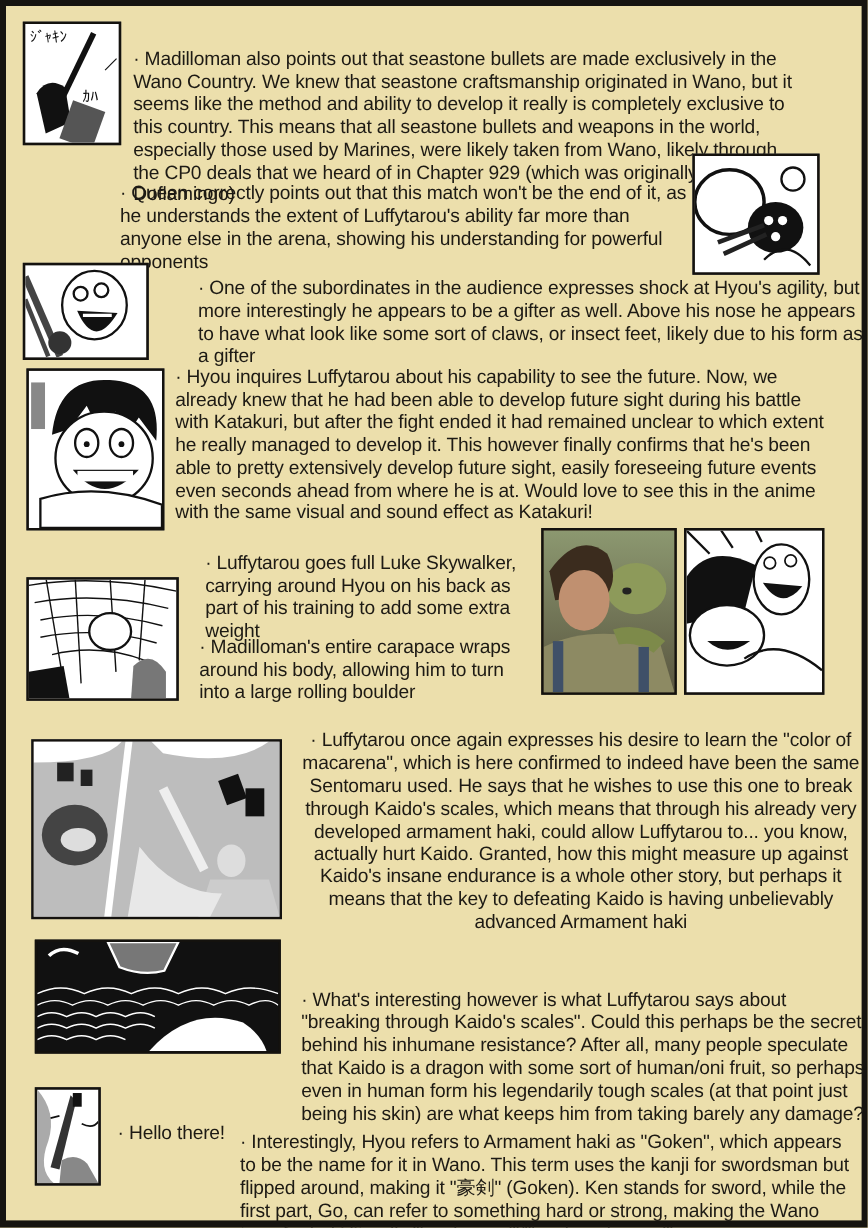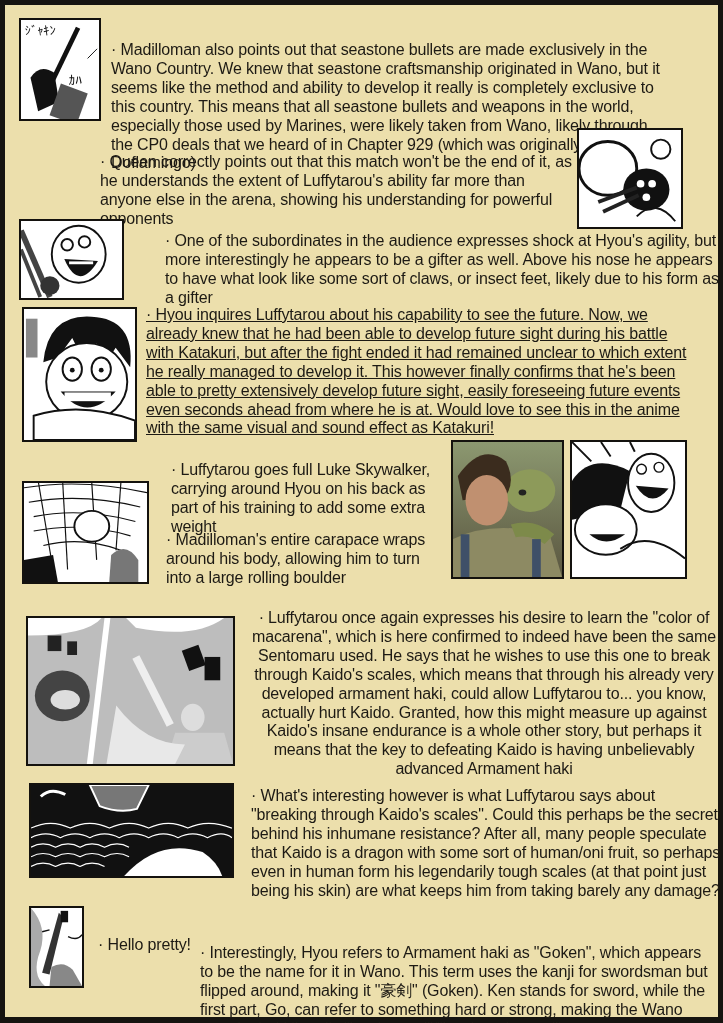--- a/index.html
+++ b/index.html
@@ -103,21 +103,21 @@
       <ellipse cx="50" cy="62" rx="10" ry="12" fill="#fff" stroke="#111" stroke-width="2"></ellipse>
       <ellipse cx="80" cy="62" rx="10" ry="12" fill="#fff" stroke="#111" stroke-width="2"></ellipse>
       <circle cx="50" cy="63" r="2.5" fill="#111"></circle>
         <circle cx="80" cy="63" r="2.5" fill="#111"></circle>
       <path d="M38 85 Q65 118 95 85 Z" fill="#111"></path>
       <rect x="42" y="86" width="48" height="9" fill="#fff"></rect>
       <path d="M10 110 Q60 95 115 115 L115 135 L10 135 Z" fill="#fff" stroke="#111" stroke-width="2"></path>
       <rect x="2" y="10" width="12" height="40" fill="#888"></rect>
     </svg>
   </div>
-  <div class="txt" data-name="section-future-sight-text" style="left:141px; top:301px; width:548px;text-decoration:underline;">
+  <div class="txt" data-name="section-future-sight-text" style="left:141px; top:301px; width:548px;">
     <p>· Hyou inquires Luffytarou about his capability to see the future. Now, we already knew that he had been able to develop future sight during his battle with Katakuri, but after the fight ended it had remained unclear to which extent he really managed to develop it. This however finally confirms that he's been able to pretty extensively develop future sight, easily foreseeing future events even seconds ahead from where he is at. Would love to see this in the anime with the same visual and sound effect as Katakuri!</p>
   </div>
 
   <div class="panel" data-name="manga-panel-madilloman-boulder-icon" style="left:17px; top:476px; width:127px; height:103px;">
     <svg viewBox="0 0 127 103" preserveAspectRatio="none">
       <rect width="127" height="103" fill="#fff"></rect>
       <g stroke="#111" stroke-width="1.2" fill="none">
         <path d="M0 5 Q60 -5 127 10"></path>
         <path d="M5 20 Q60 10 120 25"></path>
         <path d="M10 35 Q60 25 115 40"></path>
@@ -204,35 +204,35 @@
       <g fill="none" stroke="#fff" stroke-width="1.2">
         <path d="M0 45 Q20 35 40 45 Q60 35 80 45 Q100 35 120 45 Q140 35 160 45 Q180 35 205 45"></path>
         <path d="M0 55 Q15 47 30 55 Q45 47 60 55 Q75 47 90 55 Q105 47 120 55 Q135 47 150 55 Q165 47 180 55 Q195 47 205 55"></path>
         <path d="M0 65 Q12 58 25 65 Q38 58 50 65 Q62 58 75 65 Q88 58 100 65"></path>
         <path d="M0 75 Q12 68 25 75 Q38 68 50 75 Q62 68 75 75 Q88 68 100 75"></path>
         <path d="M0 85 Q12 78 25 85 Q38 78 50 85 Q62 78 75 85"></path>
       </g>
       <path d="M95 95 Q130 55 175 70 Q190 80 195 95 Z" fill="#fff"></path>
     </svg>
   </div>
-  <div class="txt" data-name="section-scales-text" style="left:246px; top:782px; width:470px;">
+  <div class="txt" data-name="section-scales-text" style="left:246px; top:820px; width:470px;">
     <p>· What's interesting however is what Luffytarou says about "breaking through Kaido's scales". Could this perhaps be the secret behind his inhumane resistance? After all, many people speculate that Kaido is a dragon with some sort of human/oni fruit, so perhaps even in human form his legendarily tough scales (at that point just being his skin) are what keeps him from taking barely any damage?</p>
   </div>
 
   <div class="panel" data-name="manga-panel-hyou-icon" style="left:24px; top:901px; width:55px; height:82px;">
     <svg viewBox="0 0 55 82" preserveAspectRatio="none">
       <rect width="55" height="82" fill="#fff"></rect>
       <path d="M0 0 Q18 20 10 45 Q0 70 15 82 L0 82 Z" fill="#aaa"></path>
       <path d="M30 5 L35 10 L20 70 L12 68 Z" fill="#333"></path>
       <rect x="32" y="3" width="8" height="12" fill="#111"></rect>
       <path d="M22 62 Q35 55 45 65 L55 82 L20 82 Z" fill="#888"></path>
       <path d="M40 30 Q50 35 55 28" stroke="#111" stroke-width="1.5" fill="none"></path>
       <path d="M12 25 L20 23" stroke="#111" stroke-width="1.5"></path>
     </svg>
   </div>
   <div class="txt" data-name="section-hello-text" style="left:93px; top:931px; width:100px; white-space:nowrap;">
-    <p>· Hello pretty!</p>
+    <p>· Hello there!</p>
   </div>
   <div class="txt" data-name="section-goken-text" style="left:195px; top:905px; width:512px;margin-top:34px;">
     <p>· Interestingly, Hyou refers to Armament haki as "Goken", which appears to be the name for it in Wano. This term uses the kanji for swordsman but flipped around, making it "豪剣" (Goken). Ken stands for sword, while the first part, Go, can refer to something hard or strong, making the Wano term for haki literally "hard sword"/"hardened sword"</p>
   </div>
 
 </div>
 
 </body></html>

